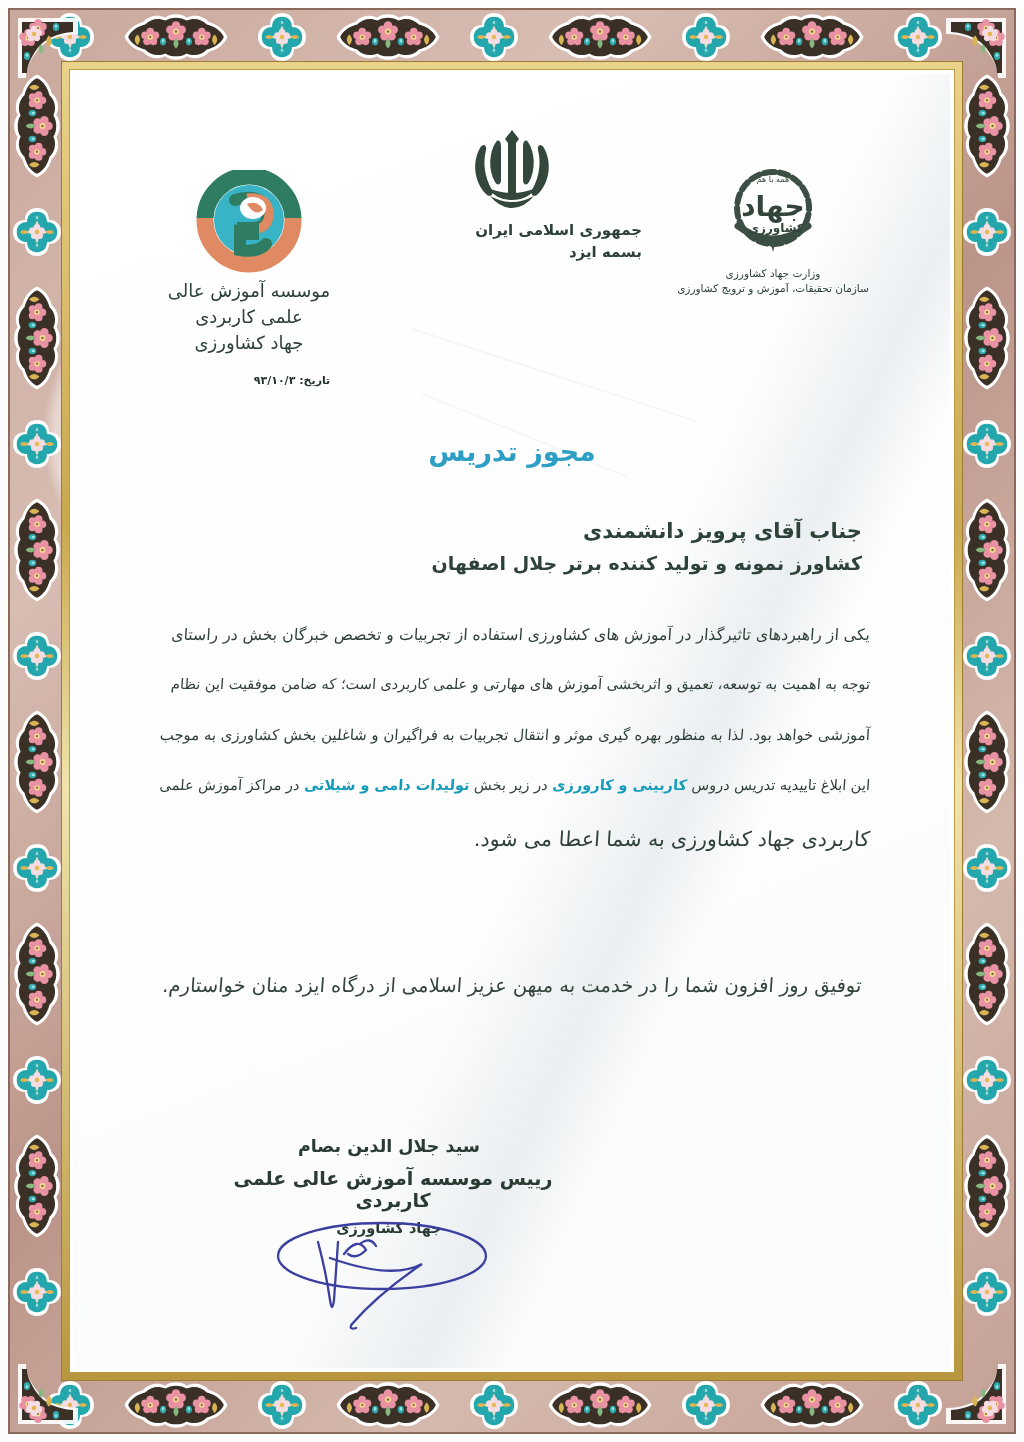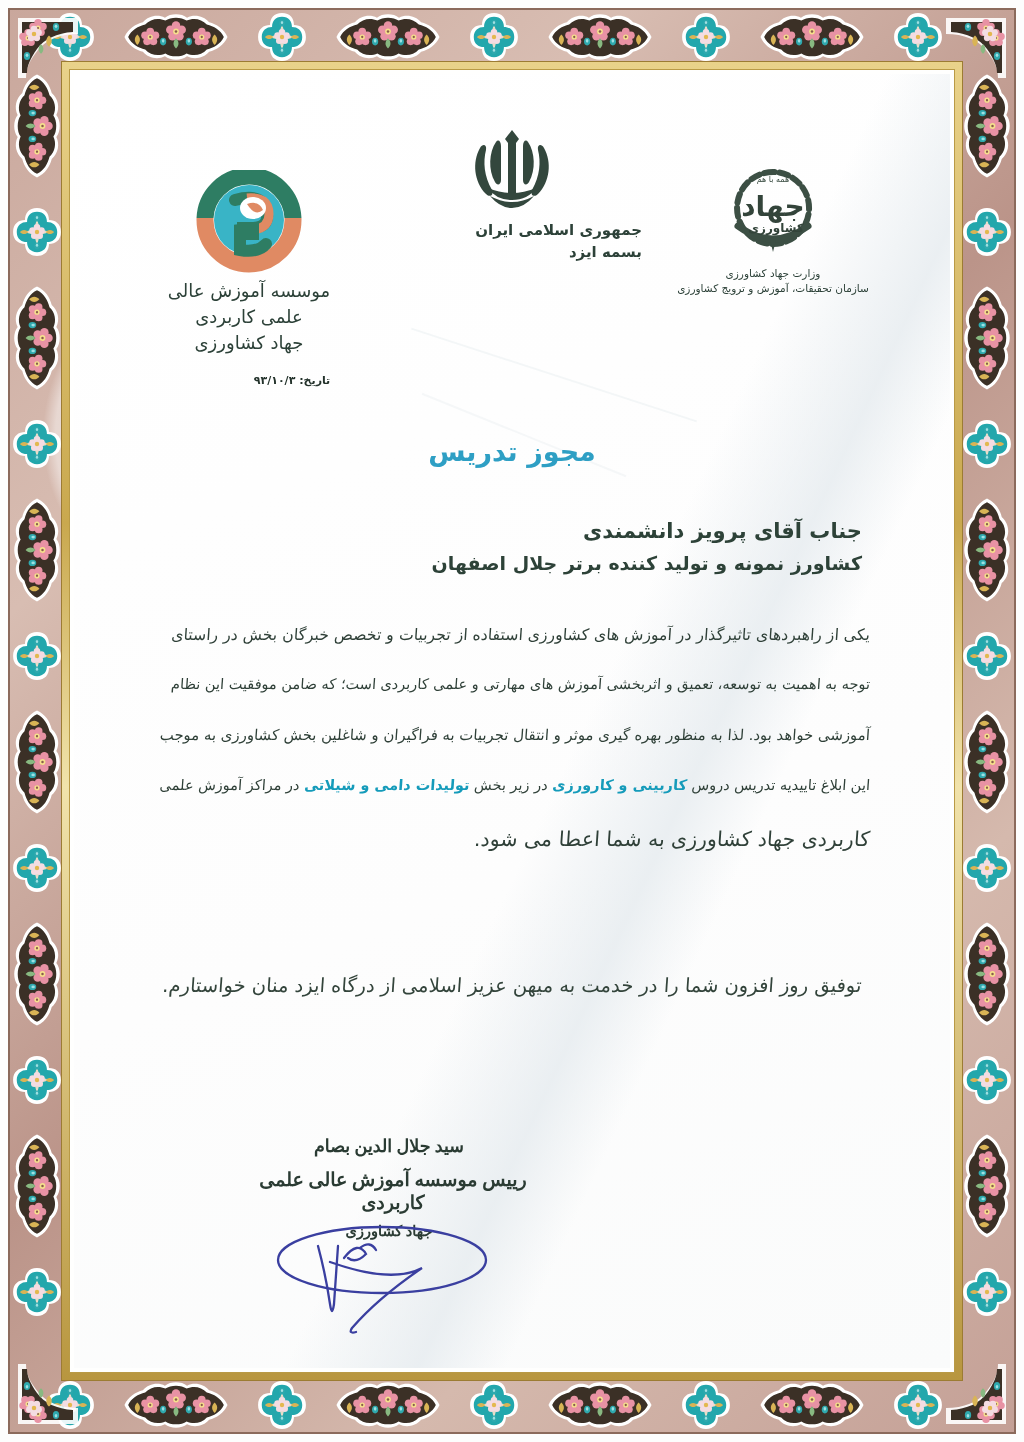--- a/index.html
+++ b/index.html
@@ -82,21 +82,21 @@
       font-family:"DejaVu Sans","Liberation Sans",sans-serif;
       transform:skewX(-4deg);}
   .bline.r  {text-align:right;}
   .hl{color:#159bba;font-weight:700;}
 
   .closing{position:absolute;left:80px;right:80px;top:900px;
       text-align:center;font-size:19.5px;color:#33443b;
       transform:skewX(-4deg);white-space:nowrap;}
 
   .signature{position:absolute;left:150px;top:1062px;width:330px;
-      text-align:center;color:#2a3b33;font-family:Liberation Serif, serif;}
+      text-align:center;color:#2a3b33;}
   .sig-name{font-size:17.5px;font-weight:700;margin-bottom:11px;}
   .sig-role{font-size:19px;font-weight:700;margin-bottom:9px;margin-left:8px;}
   .sig-org{font-size:14.5px;font-weight:700;}
   .sig-mark{position:relative;height:120px;margin-top:-22px;}
   .sig-mark svg{position:absolute;left:10px;top:0;}
 
   
   .scan-streak{position:absolute;background:rgba(222,230,234,.55);
       pointer-events:none;}
 </style>

